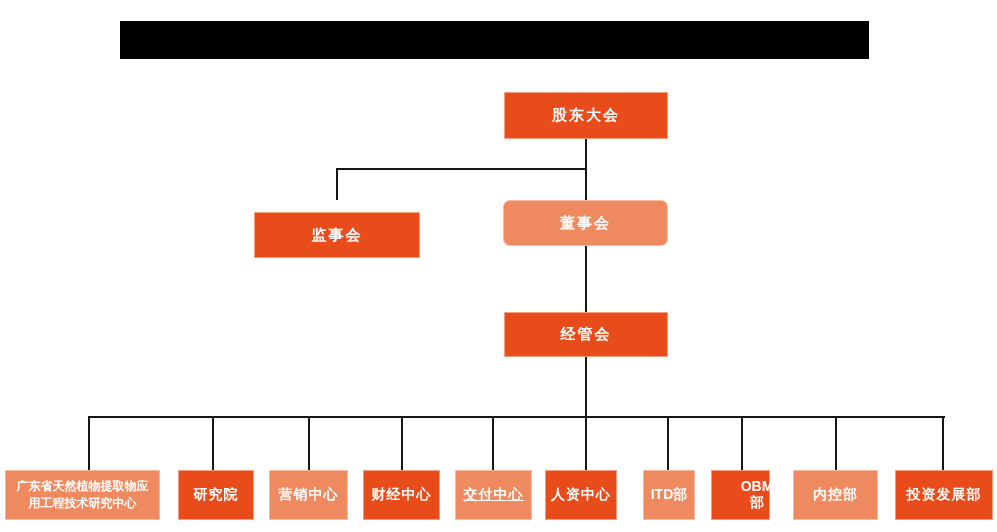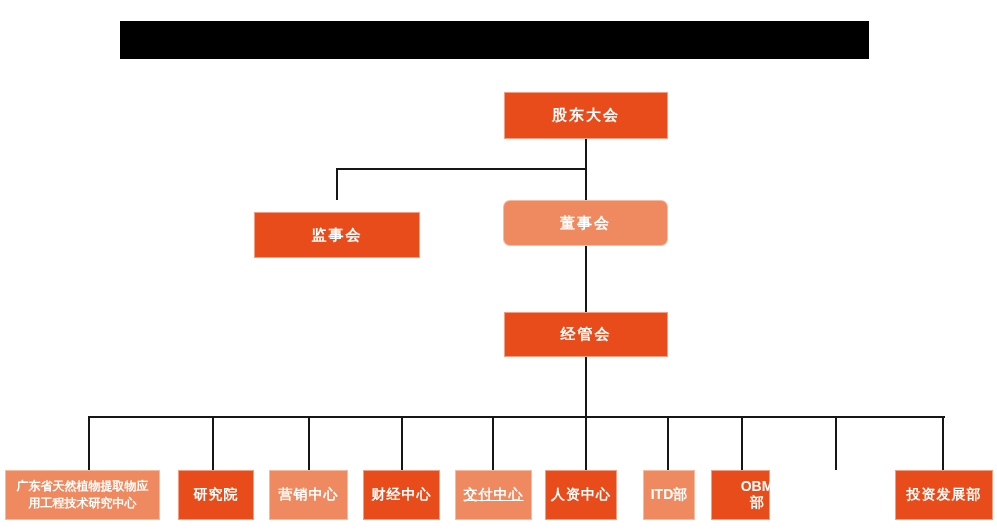--- a/index.html
+++ b/index.html
@@ -69,15 +69,16 @@
   <div class="node" style="left:504px; top:312px; width:164px; height:45px;" data-variant="primary">经管会</div>
 
   <div class="node dept small" style="left:5px; top:470px; width:155px; height:50px;" data-variant="secondary">广东省天然植物提取物应用工程技术研究中心</div>
   <div class="node dept" style="left:178px; top:470px; width:76px; height:50px;" data-variant="primary">研究院</div>
   <div class="node dept" style="left:269px; top:470px; width:79px; height:50px;" data-variant="secondary">营销中心</div>
   <div class="node dept" style="left:363px; top:470px; width:77px; height:50px;" data-variant="primary">财经中心</div>
   <div class="node dept" style="left:455px; top:470px; width:77px; height:50px;text-decoration:underline;" data-variant="secondary">交付中心</div>
   <div class="node dept" style="left:545px; top:470px; width:72px; height:50px;" data-variant="primary">人资中心</div>
   <div class="node dept" style="left:643px; top:470px; width:52px; height:50px; letter-spacing:0;" data-variant="secondary">ITD部</div>
   <div class="node dept" style="left:711px; top:470px; width:59px; height:50px; letter-spacing:0;padding-left:33px;" data-variant="primary">OBM部</div>
+  <div class="node dept" style="left:793px; top:470px; width:85px; height:50px;" data-variant="secondary">内控部</div>
   <div class="node dept" style="left:895px; top:470px; width:98px; height:50px;" data-variant="primary">投资发展部</div>
 
 </div>
 
 </body></html>

